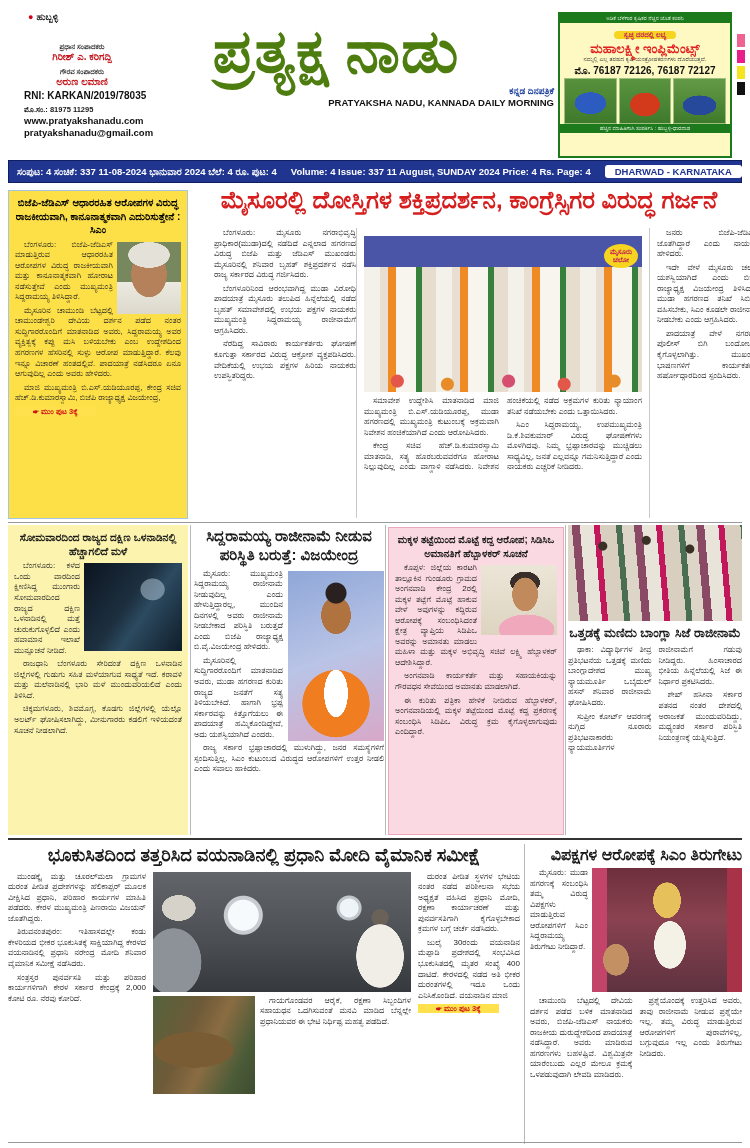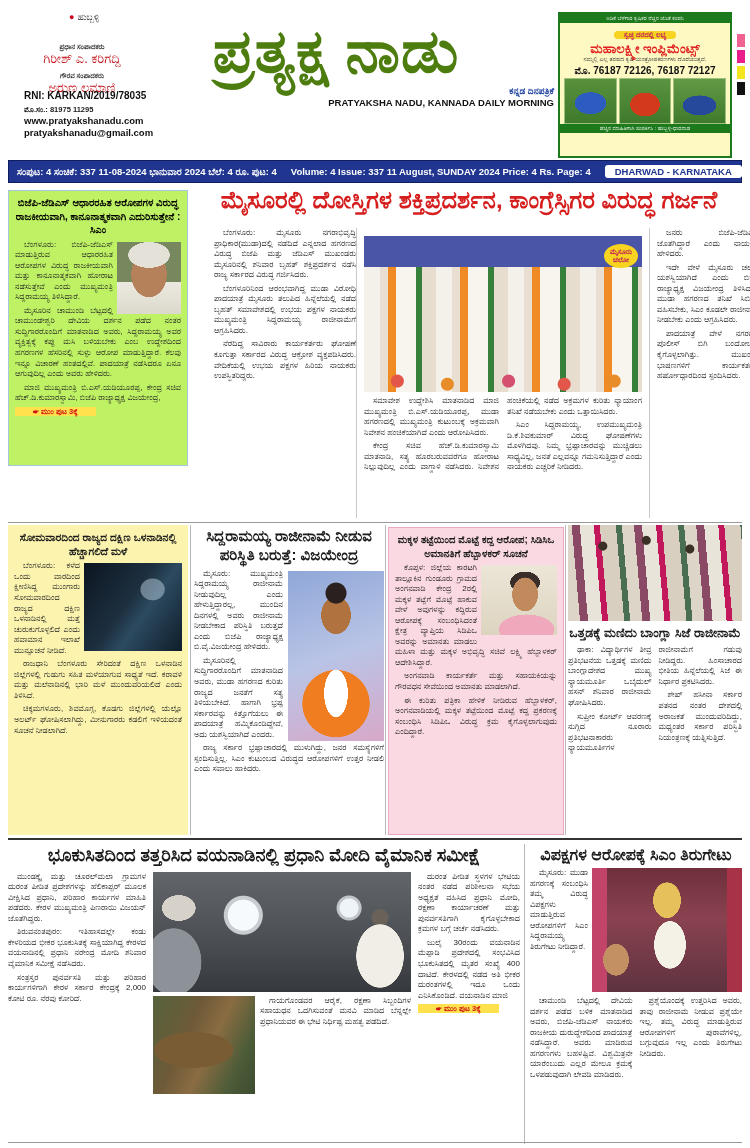--- a/index.html
+++ b/index.html
@@ -1,24 +1,24 @@
 <!DOCTYPE html>
 <html><head>
 <meta charset="utf-8">
 <style>
   html,body{margin:0;padding:0;background:#e8e8e8;}
   #page{position:relative;width:750px;height:1148px;margin:0 auto;background:#ffffff;
         font-family:"Liberation Sans",sans-serif;color:#1a1a1a;overflow:hidden;}
   
   #hdr{position:absolute;left:0;top:0;width:750px;height:158px;}
-  .edition{position:absolute;left:28px;top:12px;font-size:9px;font-weight:normal;color:#222;margin-left:41px;}
+  .edition{position:absolute;left:28px;top:12px;font-size:9px;font-weight:bold;color:#222;}
   .edition .dot{color:#d0021b;margin-right:3px;}
   .staff{position:absolute;left:22px;top:38px;width:120px;text-align:center;}
   .staff .role{font-size:7px;color:#333;font-weight:bold;margin-top:5px;}
-  .staff .nm{font-size:13px;color:#c4161c;font-weight:normal;}
+  .staff .nm{font-size:10px;color:#c4161c;font-weight:bold;}
   .regblk{position:absolute;left:24px;top:90px;}
   .regblk .rni{font-size:10px;font-weight:bold;color:#111;}
   .regblk .ph{font-size:7.5px;font-weight:bold;margin-top:4px;}
   .regblk .web,.regblk .eml{font-size:9.5px;font-weight:bold;color:#111;line-height:1.3;}
   #mast{position:absolute;left:118px;top:22px;width:436px;text-align:center;}
   #mast .ttl{font-size:60px;line-height:1.0;font-weight:800;color:#4d7c0f;letter-spacing:1px;
              font-family:"Liberation Serif",serif;}
   #mast .sub{ text-align:right;margin-top:4px;}
   #mast .sub-kn{font-size:9px;font-weight:bold;color:#1b3f9e;}
   #mast .sub-en{font-size:9.5px;font-weight:bold;color:#111;}
@@ -46,21 +46,21 @@
       padding:1px 10px;font-size:9.5px;}
   
   .bd{font-size:8px;line-height:1.32;text-align:justify;color:#222;overflow:hidden;}
   .bd p{margin:0 0 3px 0;text-indent:9px;}
   .bd p:first-child{text-indent:9px;}
   .cont{background:#ffe14d;color:#d11414;font-weight:bold;font-size:7.5px;padding:0 18px;white-space:nowrap;}
   .phx{position:relative;}
   .vline{position:absolute;width:1px;background:#b8b8b8;}
   
   #s1{position:absolute;left:8px;top:186px;width:734px;height:334px;}
-  #cmbox{position:absolute;left:0;top:4px;width:180px;height:276px;background:#bef264;
+  #cmbox{position:absolute;left:0;top:4px;width:180px;height:329px;background:#fde047;
      border:1px solid #a6c6e0;box-sizing:border-box;padding:5px 6px;}
   #cmbox .h{font-size:10px;font-weight:bold;text-align:center;line-height:1.35;color:#000;margin-bottom:3px;}
   .ph-sidda{float:right;width:64px;height:72px;margin:2px 0 2px 4px;
      background:radial-gradient(ellipse 21px 13px at 50% 18%,#e4e1d8 0 98%,transparent),
        radial-gradient(ellipse 18px 23px at 50% 45%,#b5815b 0 98%,transparent),
        linear-gradient(180deg,#77885f 0 55%,#ece9e0 56%,#dcd8cc 100%);}
   #mainhl{position:absolute;left:188px;top:0;width:546px;font-size:24px;font-weight:bold;
      color:#d61e1e;text-align:center;line-height:1.2;}
   #mainbody{position:absolute;left:188px;top:42px;width:546px;height:290px;display:flex;margin-left:18px;}
   #mcol1{width:142px;}
@@ -126,21 +126,21 @@
        radial-gradient(ellipse 28px 34px at 8% 75%,#8c9298 0 98%,transparent),
        radial-gradient(ellipse 24px 32px at 88% 70%,#f0eee6 0 98%,transparent),
        radial-gradient(circle at 88% 38%,#6a6258 0 8px,transparent 9px),
        linear-gradient(180deg,#62666b 0%,#4a4e53 60%,#35393e 100%);}
   #modisub{display:flex;gap:5px;height:140px;}
   .ph-aerial{width:102px;height:98px;flex:none;
      background:radial-gradient(ellipse 40px 18px at 40% 55%,#7a5c34 0 98%,transparent),
        linear-gradient(115deg,#54633c 0%,#6e5a38 35%,#8a6c42 55%,#4c5c38 80%,#3c4c30 100%);}
   #modic3{flex:1;}
   #cmreply{position:absolute;left:522px;top:5px;width:212px;height:300px;}
-  #cmreply .h{font-size:16px;font-weight:bold;text-align:center;line-height:1.2;margin-bottom:4px;}
+  #cmreply .h{font-size:16px;font-weight:bold;text-align:right;line-height:1.2;margin-bottom:4px;}
   #cmrow{display:flex;gap:4px;height:124px;margin-bottom:4px;}
   #cmrow .bd{width:58px;flex:none;}
   .ph-temple{flex:1;
      background:radial-gradient(ellipse 13px 16px at 16% 74%,#c29062 0 98%,transparent),
        radial-gradient(ellipse 16px 24px at 52% 62%,#f4f1e6 0 98%,transparent),
        radial-gradient(ellipse 14px 18px at 50% 26%,#e6c05a 0 98%,transparent),
        linear-gradient(90deg,#c24468 0 10%,rgba(0,0,0,0) 10% 90%,#a83248 90%),
        linear-gradient(180deg,#6e2f3c 0%,#8a4250 40%,#5e3240 100%);}
   #cmreply .cols{column-count:2;column-gap:7px;height:165px;overflow:hidden;}
   #botline{position:absolute;left:8px;top:1142px;width:734px;height:1px;background:#999;}

